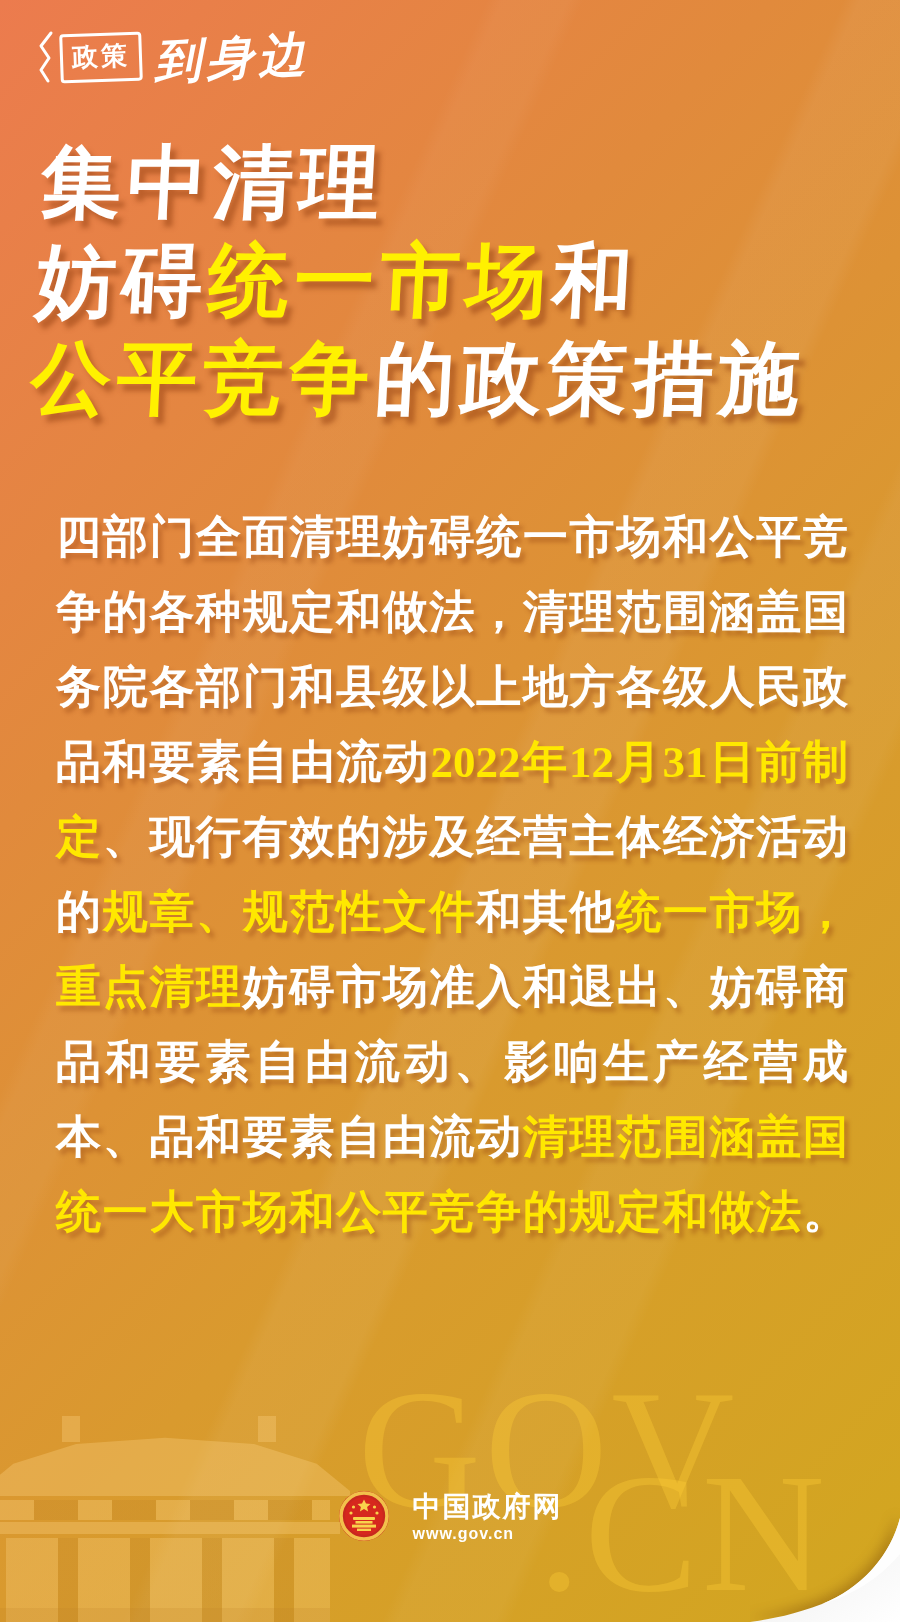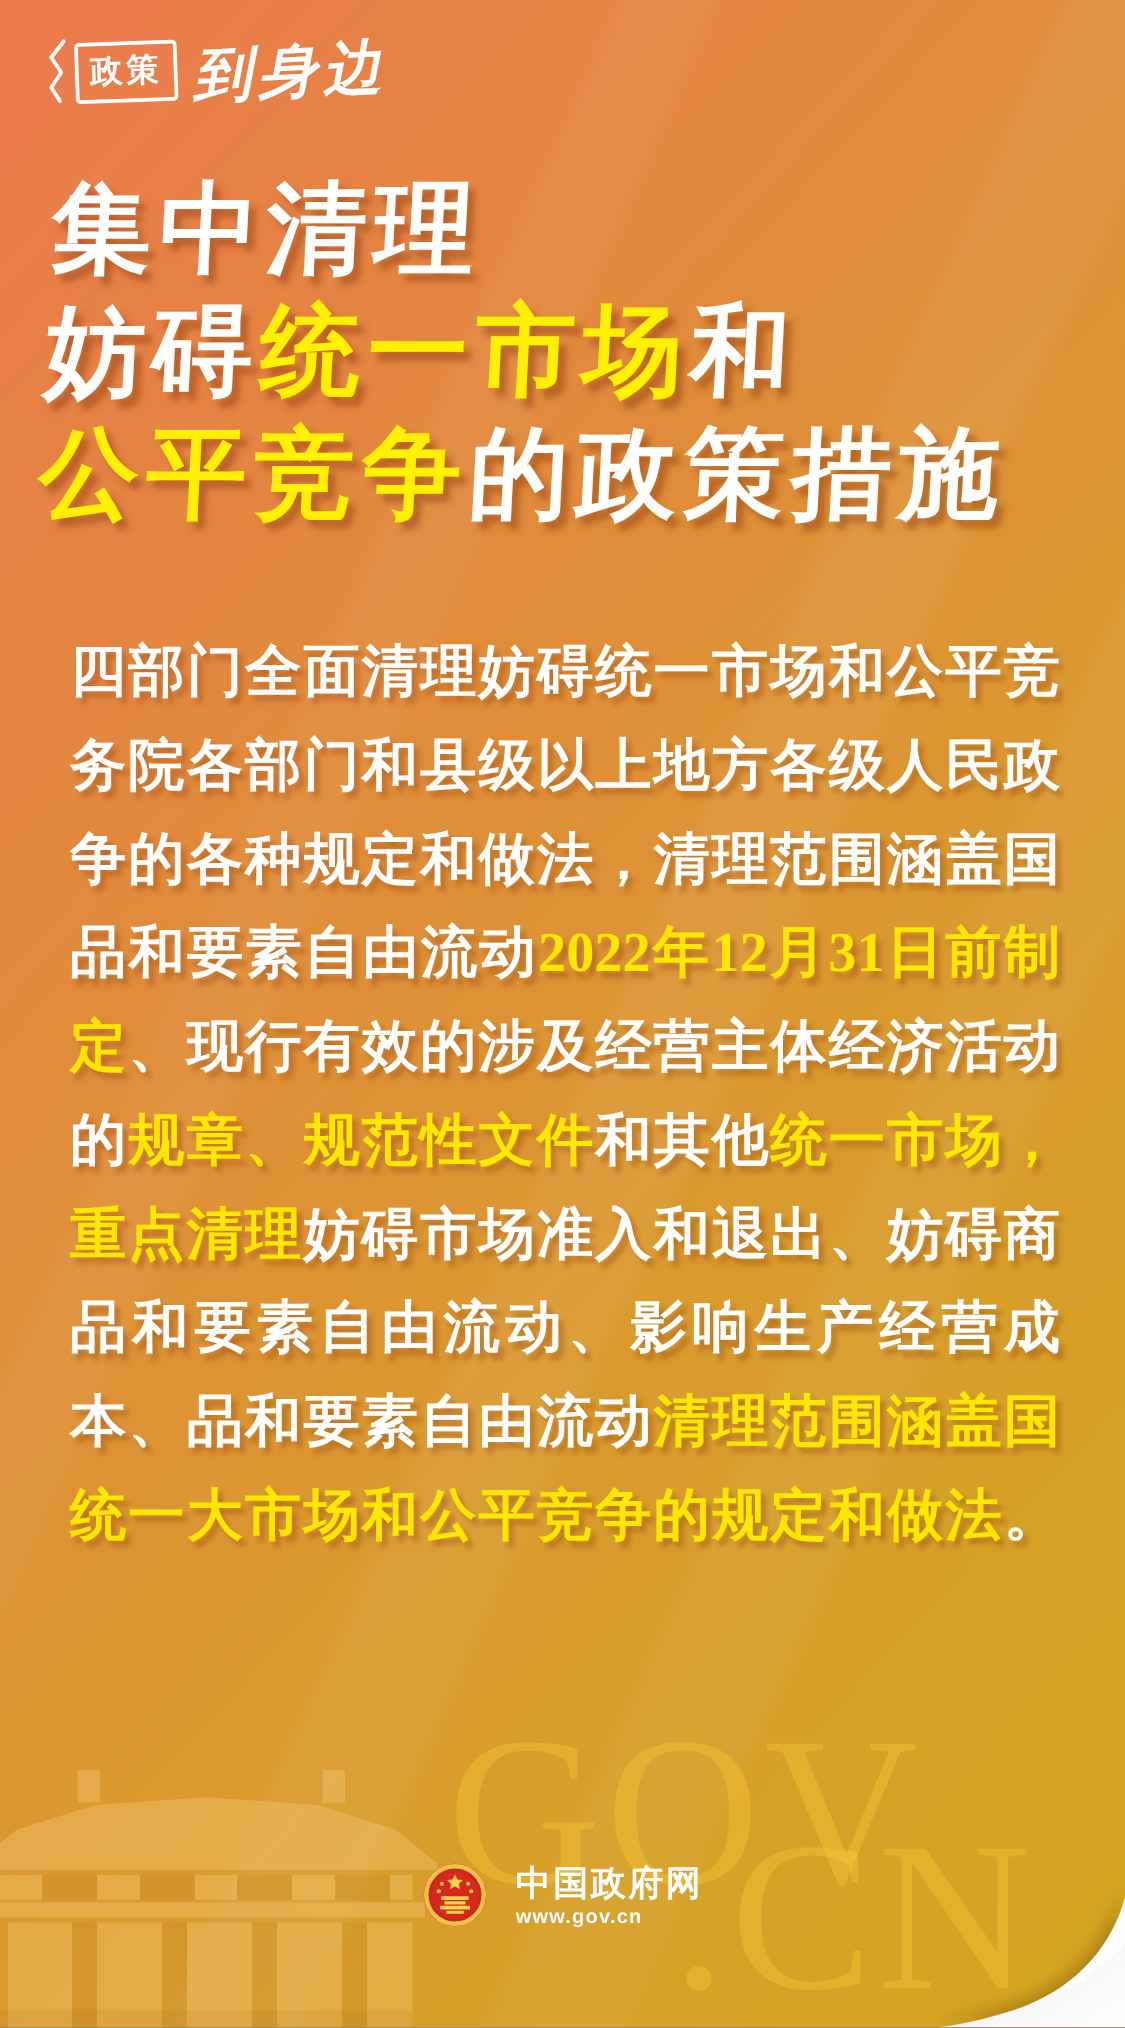--- a/index.html
+++ b/index.html
@@ -136,22 +136,22 @@
   </div>
 
   <div class="title">
     <div><span class="w">集中清理</span></div>
     <div><span class="w">妨碍</span><span class="y">统一市场</span><span class="w">和</span></div>
     <div><span class="y">公平竞争</span><span class="w">的政策措施</span></div>
   </div>
 
   <div class="copy">
     <div class="line"><span class="w">四部门全面清理妨碍统一市场和公平竞</span></div>
+    <div class="line"><span class="w">争的各种规定和做法，清理范围涵盖国</span></div>
     <div class="line"><span class="w">务院各部门和县级以上地方各级人民政</span></div>
-    <div class="line"><span class="w">争的各种规定和做法，清理范围涵盖国</span></div>
     <div class="line"><span class="w">品和要素自由流动</span><span class="y">2022年12月31日前制</span></div>
     <div class="line"><span class="y">定</span><span class="w">、现行有效的涉及经营主体经济活动</span></div>
     <div class="line"><span class="w">的</span><span class="y">规章、规范性文件</span><span class="w">和其他</span><span class="y">统一市场，</span></div>
     <div class="line"><span class="y">重点清理</span><span class="w">妨碍市场准入和退出、妨碍商</span></div>
     <div class="line"><span class="w">品和要素自由流动、影响生产经营成</span></div>
     <div class="line"><span class="w">本、品和要素自由流动</span><span class="y">清理范围涵盖国</span></div>
     <div class="line"><span class="y">统一大市场和公平竞争的规定和做法</span><span class="w">。</span></div>
   </div>
 
   <div class="footer">

